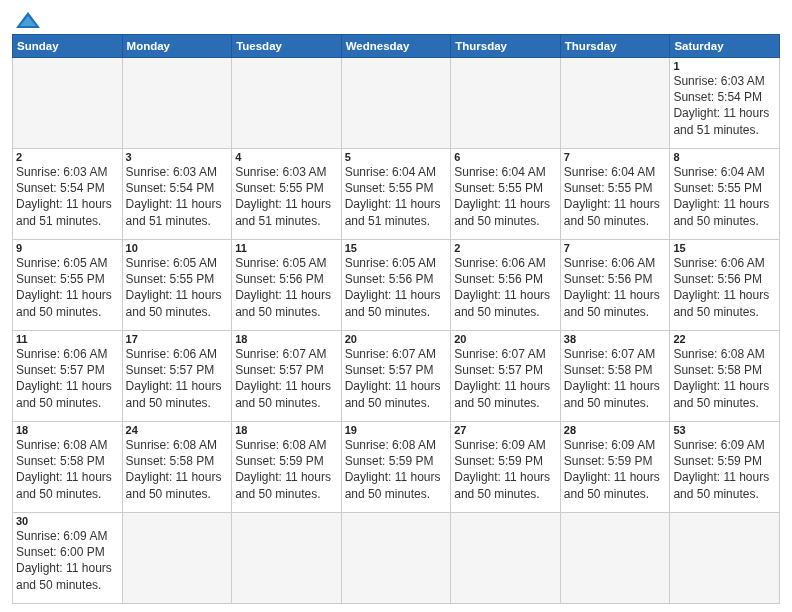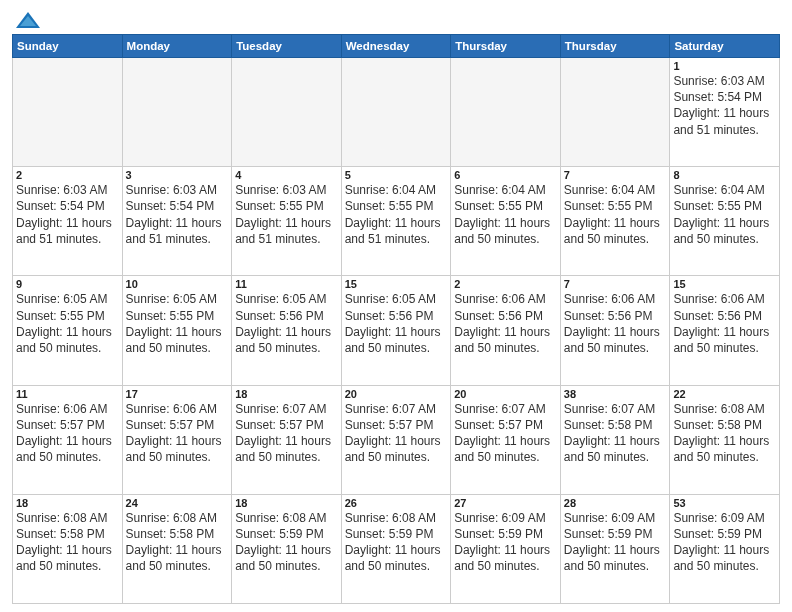--- a/index.html
+++ b/index.html
@@ -250,31 +250,43 @@
           </td>
           <td>
             <span class="day-number">24</span>
             <div class="day-info">Sunrise: 6:08 AM<br>Sunset: 5:58 PM<br>Daylight: 11 hours and 50 minutes.</div>
           </td>
           <td>
             <span class="day-number">18</span>
             <div class="day-info">Sunrise: 6:08 AM<br>Sunset: 5:59 PM<br>Daylight: 11 hours and 50 minutes.</div>
           </td>
           <td>
-            <span class="day-number">26</span>
+            <span class="day-number">19</span>
             <div class="day-info">Sunrise: 6:08 AM<br>Sunset: 5:59 PM<br>Daylight: 11 hours and 50 minutes.</div>
           </td>
           <td>
             <span class="day-number">27</span>
             <div class="day-info">Sunrise: 6:09 AM<br>Sunset: 5:59 PM<br>Daylight: 11 hours and 50 minutes.</div>
           </td>
           <td>
             <span class="day-number">28</span>
             <div class="day-info">Sunrise: 6:09 AM<br>Sunset: 5:59 PM<br>Daylight: 11 hours and 50 minutes.</div>
           </td>
           <td>
             <span class="day-number">53</span>
             <div class="day-info">Sunrise: 6:09 AM<br>Sunset: 5:59 PM<br>Daylight: 11 hours and 50 minutes.</div>
           </td>
+        </tr>
+        <tr class="last-row">
+          <td>
+            <span class="day-number">30</span>
+            <div class="day-info">Sunrise: 6:09 AM<br>Sunset: 6:00 PM<br>Daylight: 11 hours and 50 minutes.</div>
+          </td>
+          <td class="empty"></td>
+          <td class="empty"></td>
+          <td class="empty"></td>
+          <td class="empty"></td>
+          <td class="empty"></td>
+          <td class="empty"></td>
         </tr>
       </tbody>
   </table>
 </div>
 
 </body></html>

